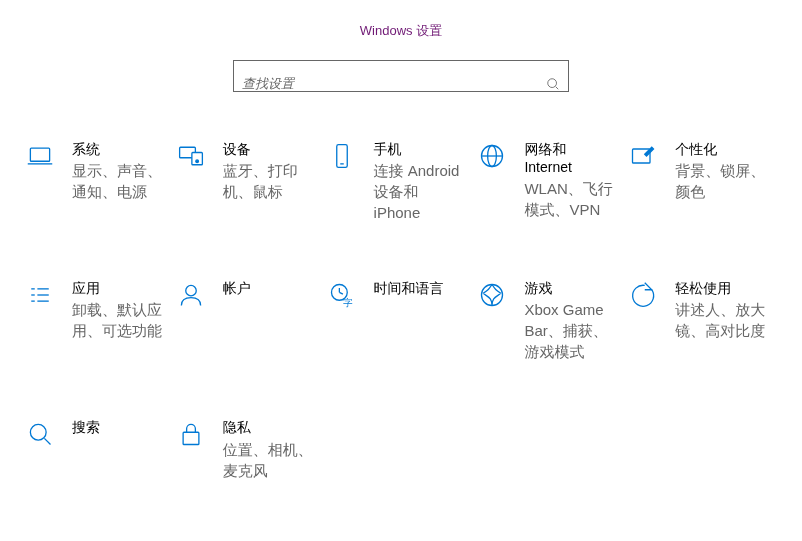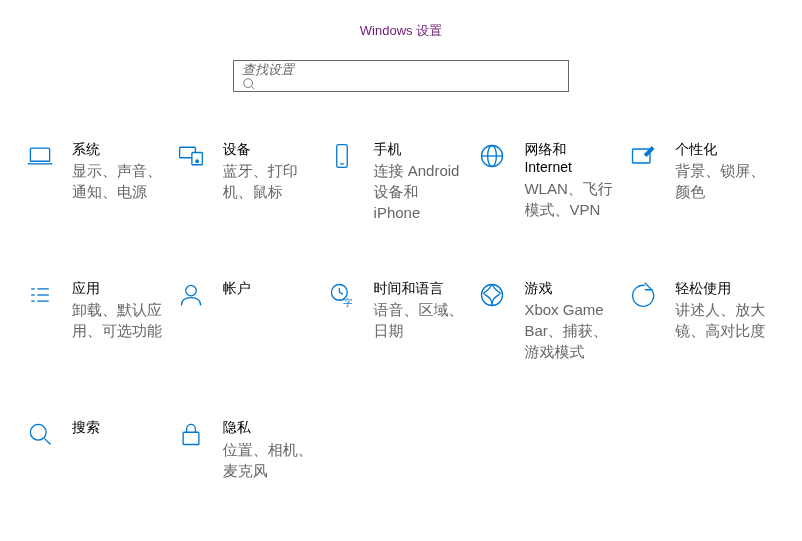--- a/index.html
+++ b/index.html
@@ -24,24 +24,23 @@
     display: flex;
     justify-content: center;
     margin-top: 20px;
     margin-bottom: 48px;
   }
   .search-box {
     width: 336px;
     height: 32px;
     border: 1px solid #666;
     display: flex;
-    align-items: flex-start;
+    align-items: flex-end;
     padding: 0 8px;
     background: #fff;
-    flex-direction: column;
   }
   .search-input {
     flex: 1;
     border: none;
     outline: none;
     font-size: 13px;
     color: #666;
     font-style: italic;
     background: transparent;
   }
@@ -221,21 +220,20 @@
     <div class="cat-icon">
       <svg viewBox="0 0 32 32">
           <circle cx="13" cy="13" r="9"></circle>
           <line x1="13" y1="8" x2="13" y2="13"></line>
           <line x1="13" y1="13" x2="17" y2="15"></line>
           <text x="17" y="28" font-size="11" fill="#0078d4" stroke="none" font-family="Microsoft YaHei">字</text>
         </svg>
     </div>
     <div class="cat-text">
       <div class="cat-title">时间和语言</div>
-      <div class="cat-desc">语音、区域、日期</div>
     </div>
   </div>
 
   <div class="category">
     <div class="cat-icon">
       <svg viewBox="0 0 32 32">
           <circle cx="16" cy="16" r="12"></circle>
           <path d="M16 4 C12 10 12 10 6 14 M16 4 C20 10 20 10 26 14 M6 14 C10 18 16 18 16 28 M26 14 C22 18 16 18 16 28" stroke-width="1.5"></path>
         </svg>
     </div>

